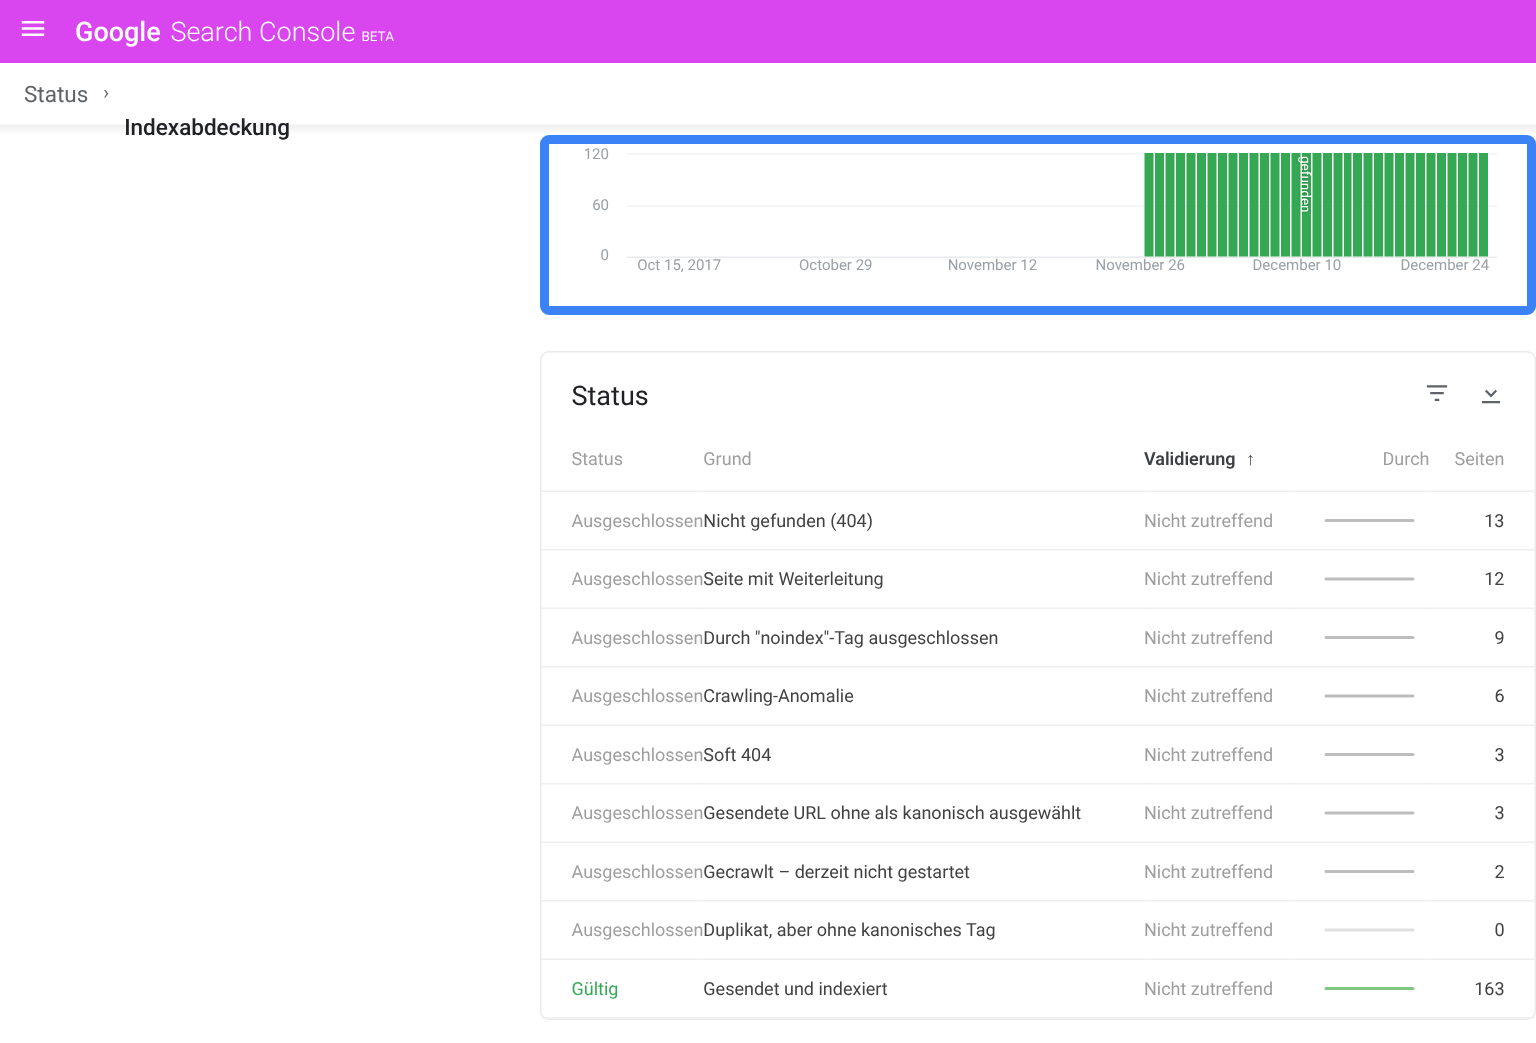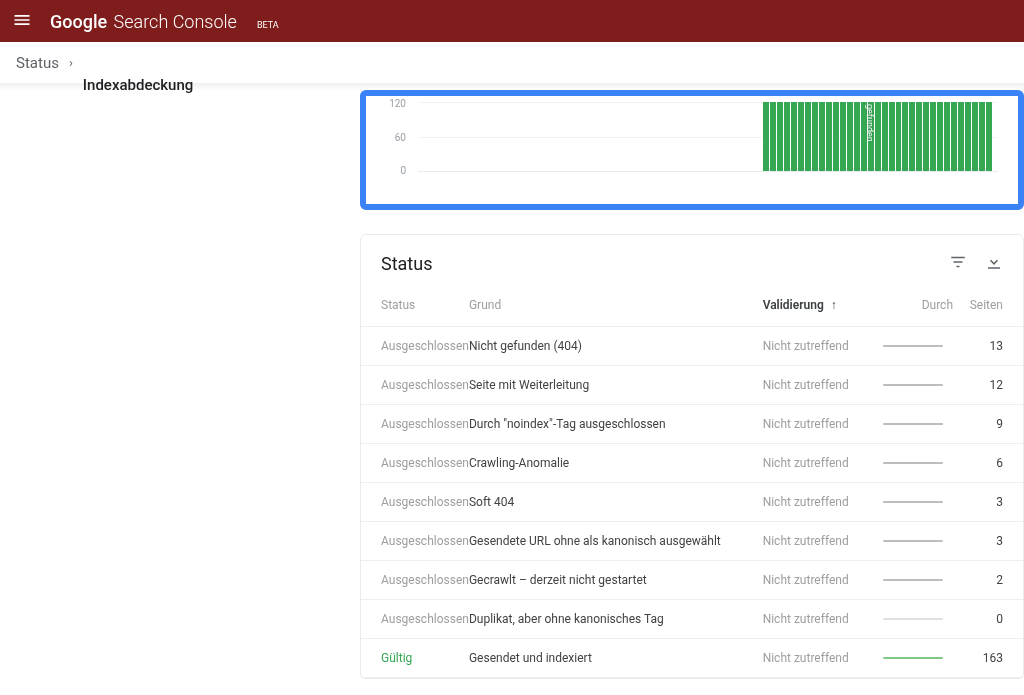--- a/index.html
+++ b/index.html
@@ -1,24 +1,24 @@
 <!DOCTYPE html>
 <html><head>
 <meta charset="utf-8">
 <style>
 * { margin: 0; padding: 0; box-sizing: border-box; }
 body { font-family: Roboto, Arial, sans-serif; font-size: 13px; color: #5f6368; background: #fff; }
 
 
-.appbar { background: #7f1d1d; color: #fff; height: 42px; display: flex; align-items: center; padding: 0 12px; }
+.appbar { background: #d946ef; color: #fff; height: 42px; display: flex; align-items: center; padding: 0 12px; }
 .hamburger { margin-right: 18px; cursor: pointer; }
 .logo { font-size: 18px; display: flex; align-items: baseline; }
 .logo .g { font-weight: 500; }
 .logo .sc { font-weight: 300; margin-left: 2px; }
-.logo .beta { font-size: 9px; font-weight: 400; margin-left: 20px; vertical-align: super; }
+.logo .beta { font-size: 9px; font-weight: 400; margin-left: 4px; vertical-align: super; }
 
 
 .crumb { height: 42px; display: flex; align-items: center; padding: 0 16px; border-bottom: 1px solid #f0f0f0; }
 .crumb a { color: #5f6368; text-decoration: none; font-size: 15px; }
 .crumb .sep { margin: 0 10px; color: #5f6368; }
 .crumb .cur { color: #202124; font-weight: 500; font-size: 15px; margin-top: 45px; }
 .shadow { height: 6px; background: linear-gradient(to bottom, rgba(0,0,0,0.06), transparent); }
 
 
 .main { margin-left: 360px; padding-right: 0; }
@@ -136,20 +136,28 @@
             <div></div>
             <div></div>
             <div></div>
             <div></div>
             <div></div>
           <div></div>
             <div></div>
             <div></div>
         </div>
         <span class="marker">gefunden</span>
+      </div>
+      <div class="xaxis">
+        <span style="left:6%">Oct 15, 2017</span>
+        <span style="left:24%">October 29</span>
+        <span style="left:42%">November 12</span>
+        <span style="left:59%">November 26</span>
+        <span style="left:77%">December 10</span>
+        <span style="left:94%">December 24</span>
       </div>
     </div>
   </div>
 
   <div class="table-card">
     <div class="table-head">
       <h2>Status</h2>
       <div class="table-toolbar">
         <span>
           <svg width="18" height="18" viewBox="0 0 24 24" fill="#5f6368">

